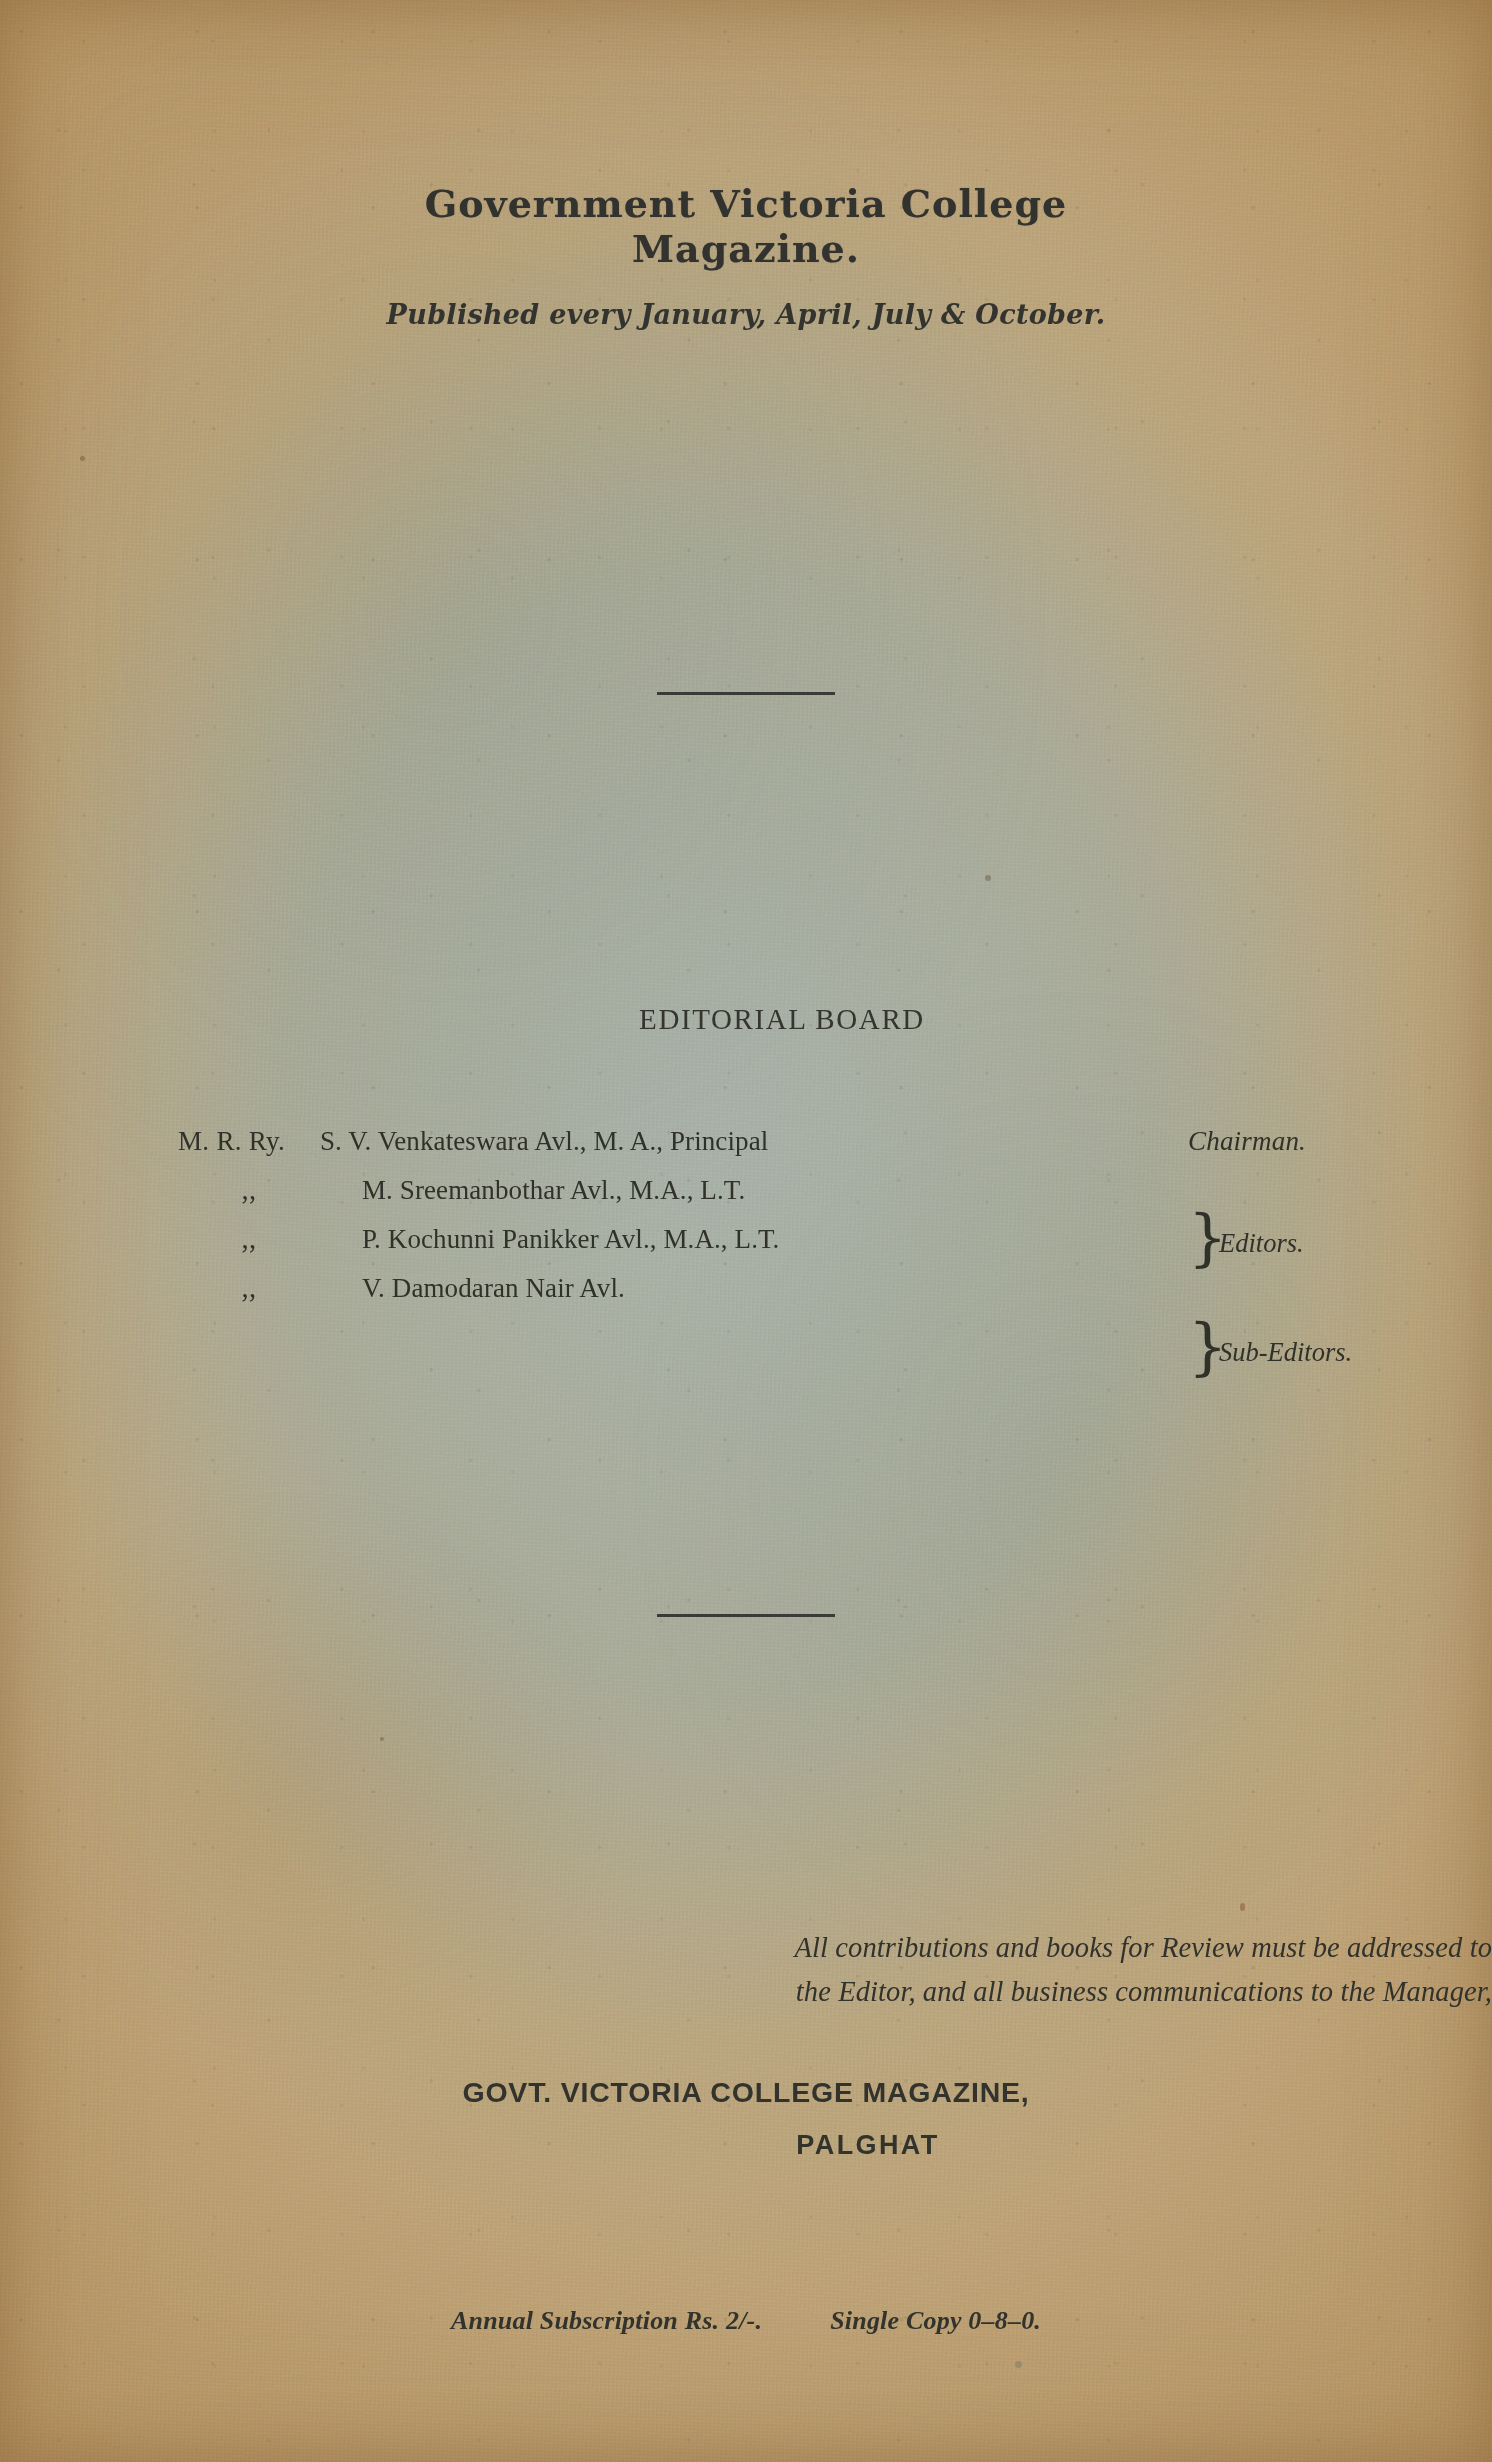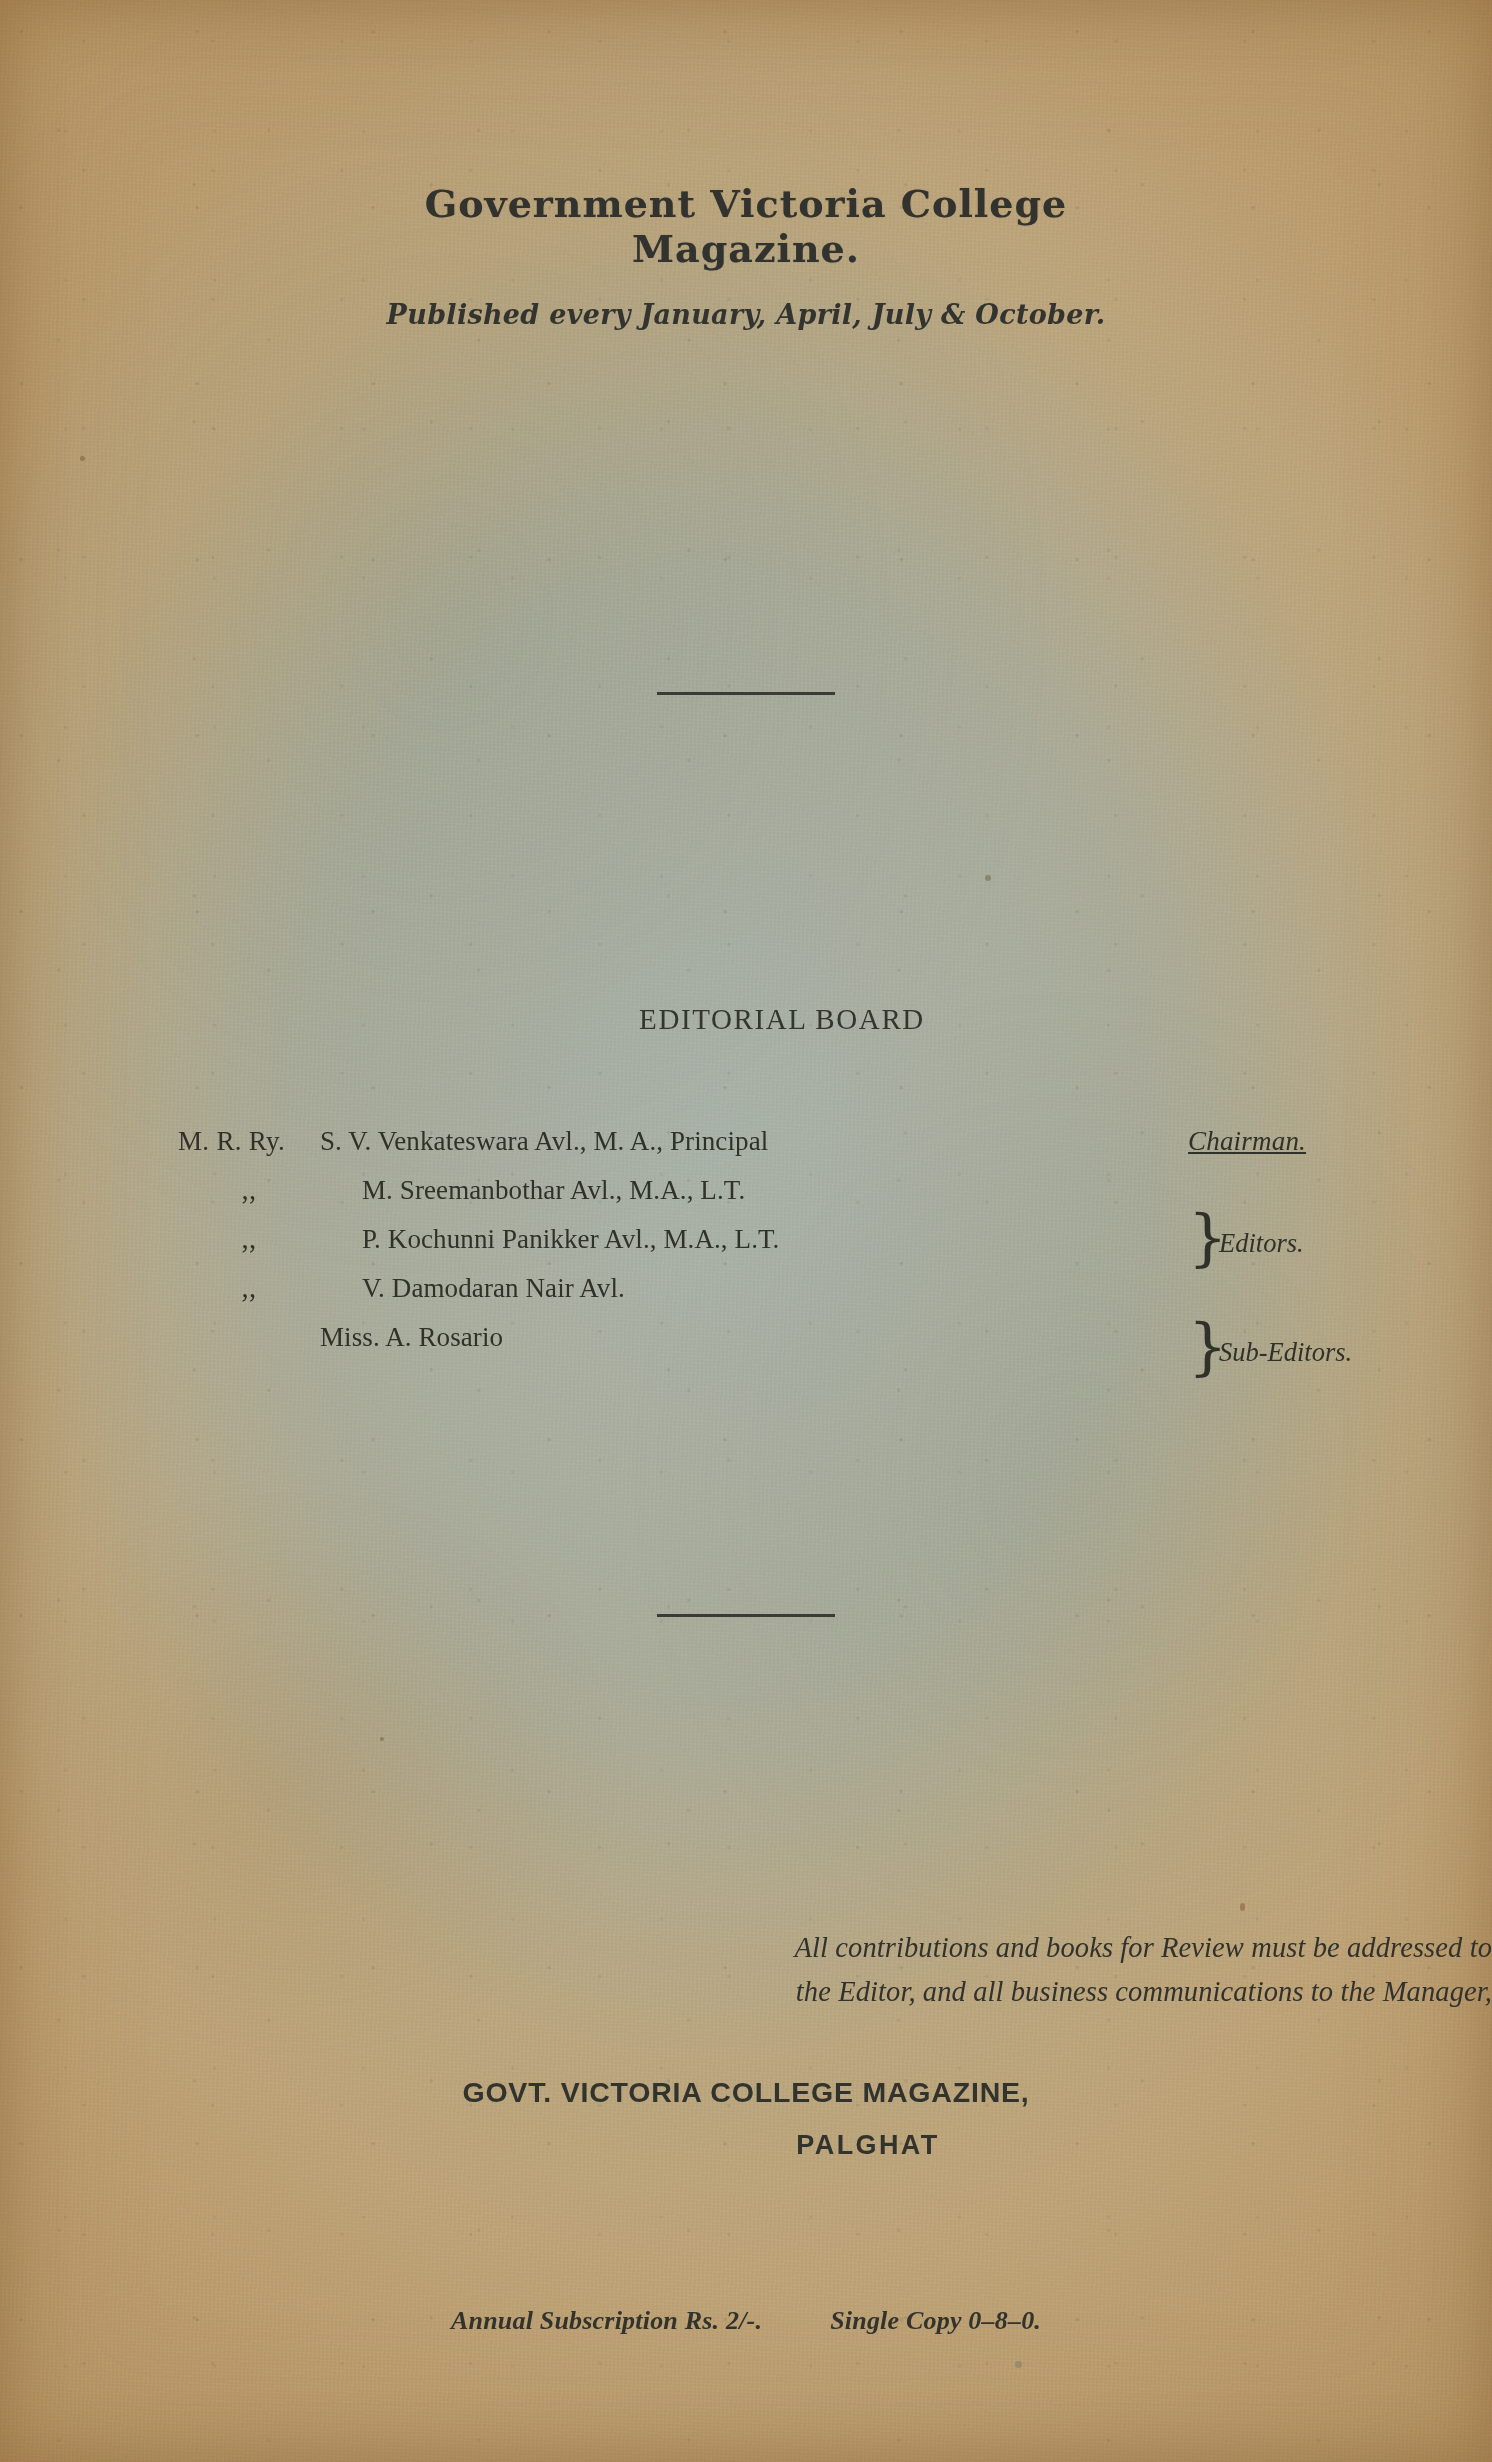--- a/index.html
+++ b/index.html
@@ -152,21 +152,20 @@
     flex: 1 1 auto;
     white-space: nowrap;
     letter-spacing: 0.1px;
   }
   .col-role {
     width: 204px;
     flex: 0 0 204px;
     font-style: italic;
     letter-spacing: 0.2px;
     white-space: nowrap;
-    text-decoration: underline;
   }
   .brace-wrap {
     position: relative;
     width: 204px;
     flex: 0 0 204px;
   }
   .brace {
     position: absolute;
     font-size: 45px;
     line-height: 1;
@@ -292,25 +291,20 @@
 
       <div class="board-row">
         <div class="col-honor ditto">,,</div>
         <div class="col-name">V. Damodaran Nair Avl.</div>
         <div class="brace-wrap">
           <div class="brace" style="top:13.6px; font-size:62px;">}</div>
           <div class="brace-label" style="top:37px;">Sub-Editors.</div>
         </div>
       </div>
 
-      <div class="board-row">
-        <div class="col-honor"></div>
-        <div class="col-name">Miss. A. Rosario</div>
-        <div class="brace-wrap"></div>
-      </div>
 
     </div>
 
     <div class="rule rule-bottom"></div>
 
     <div class="notice">
       <div>All contributions and books for Review must be addressed to</div>
       <div>the Editor, and all business communications to the Manager,</div>
     </div>
 

